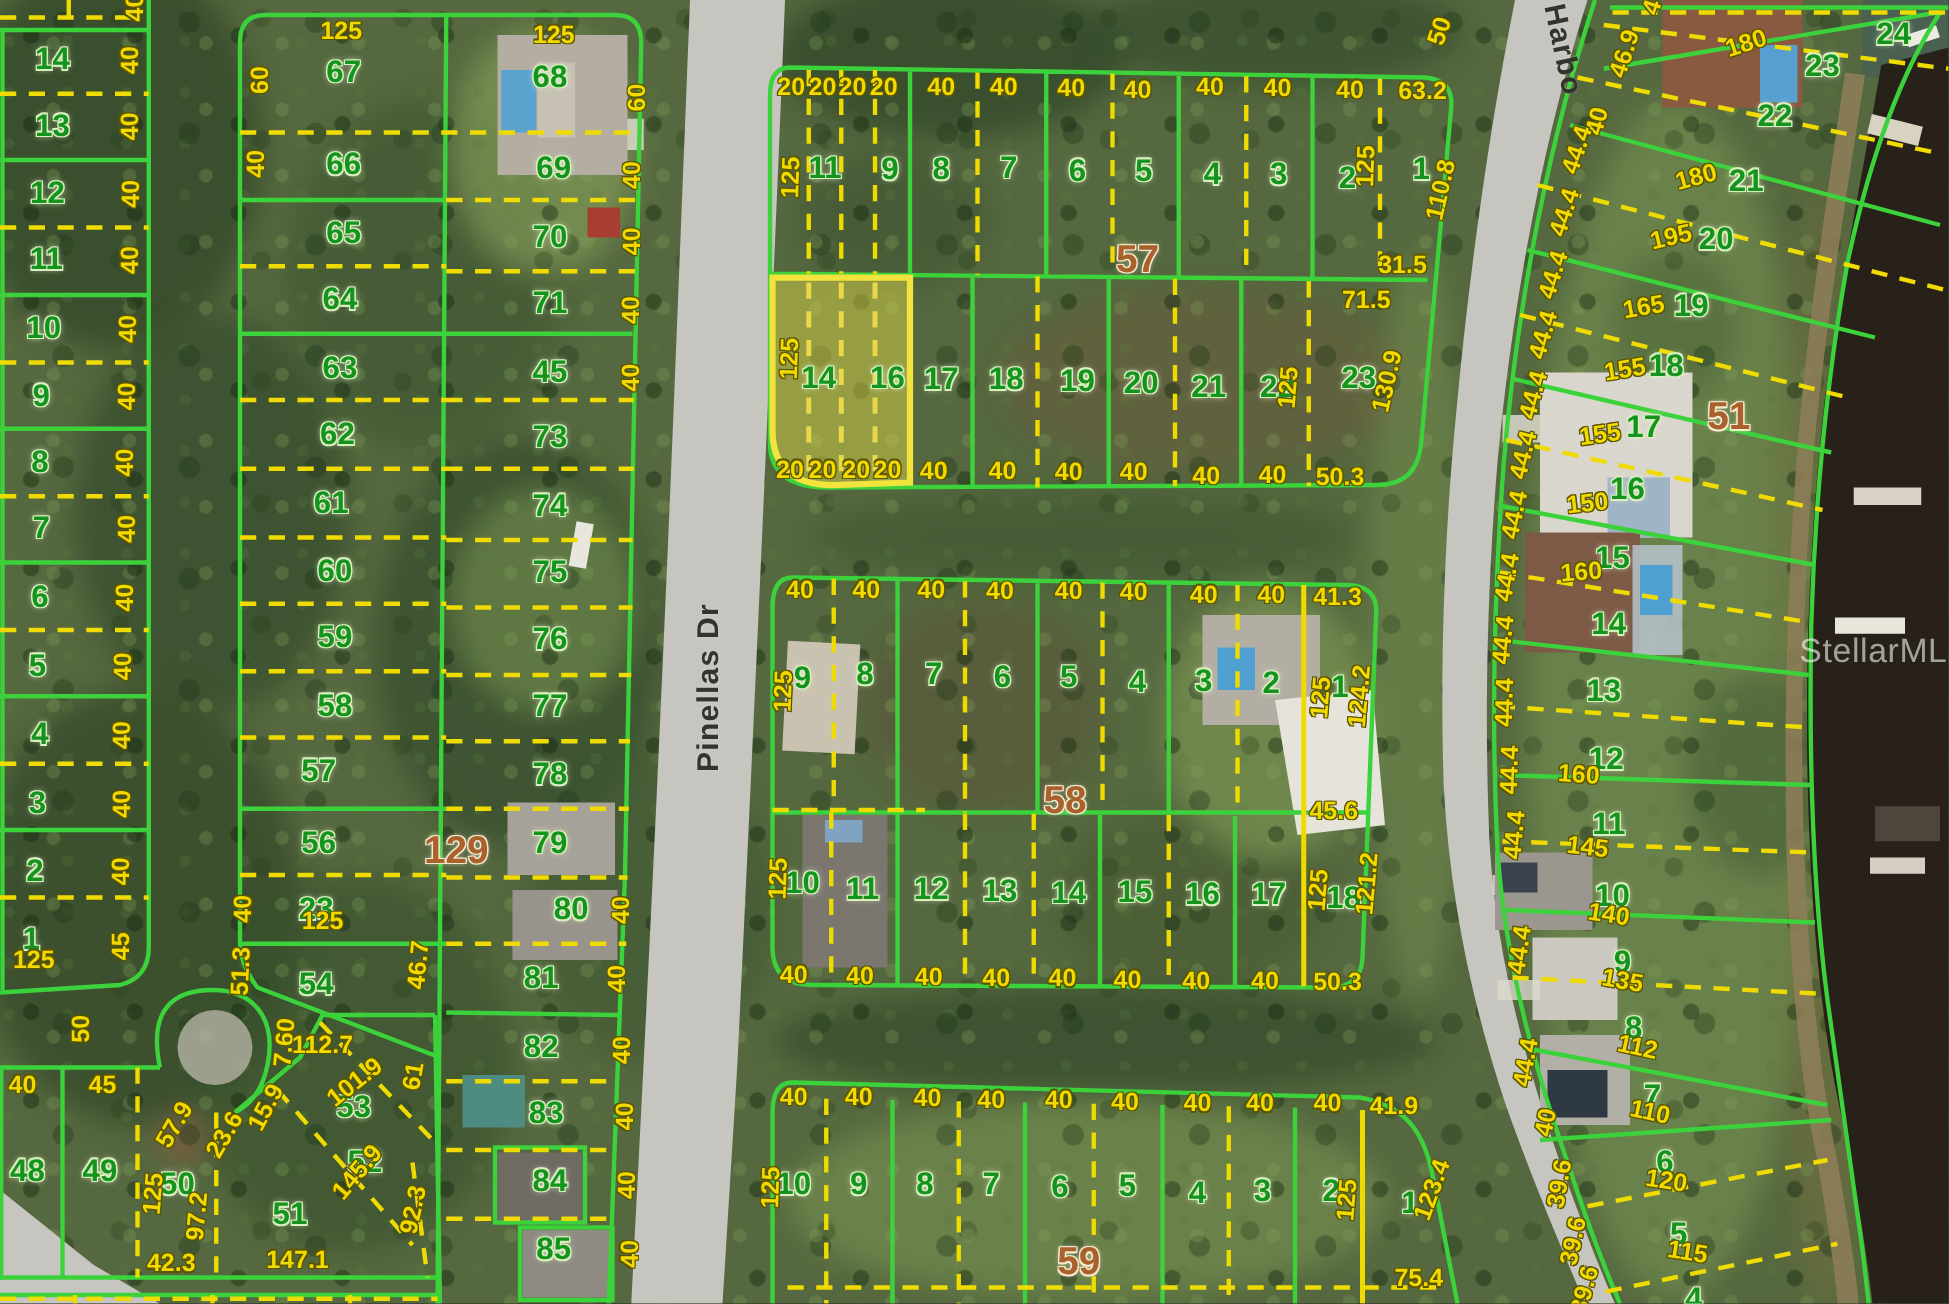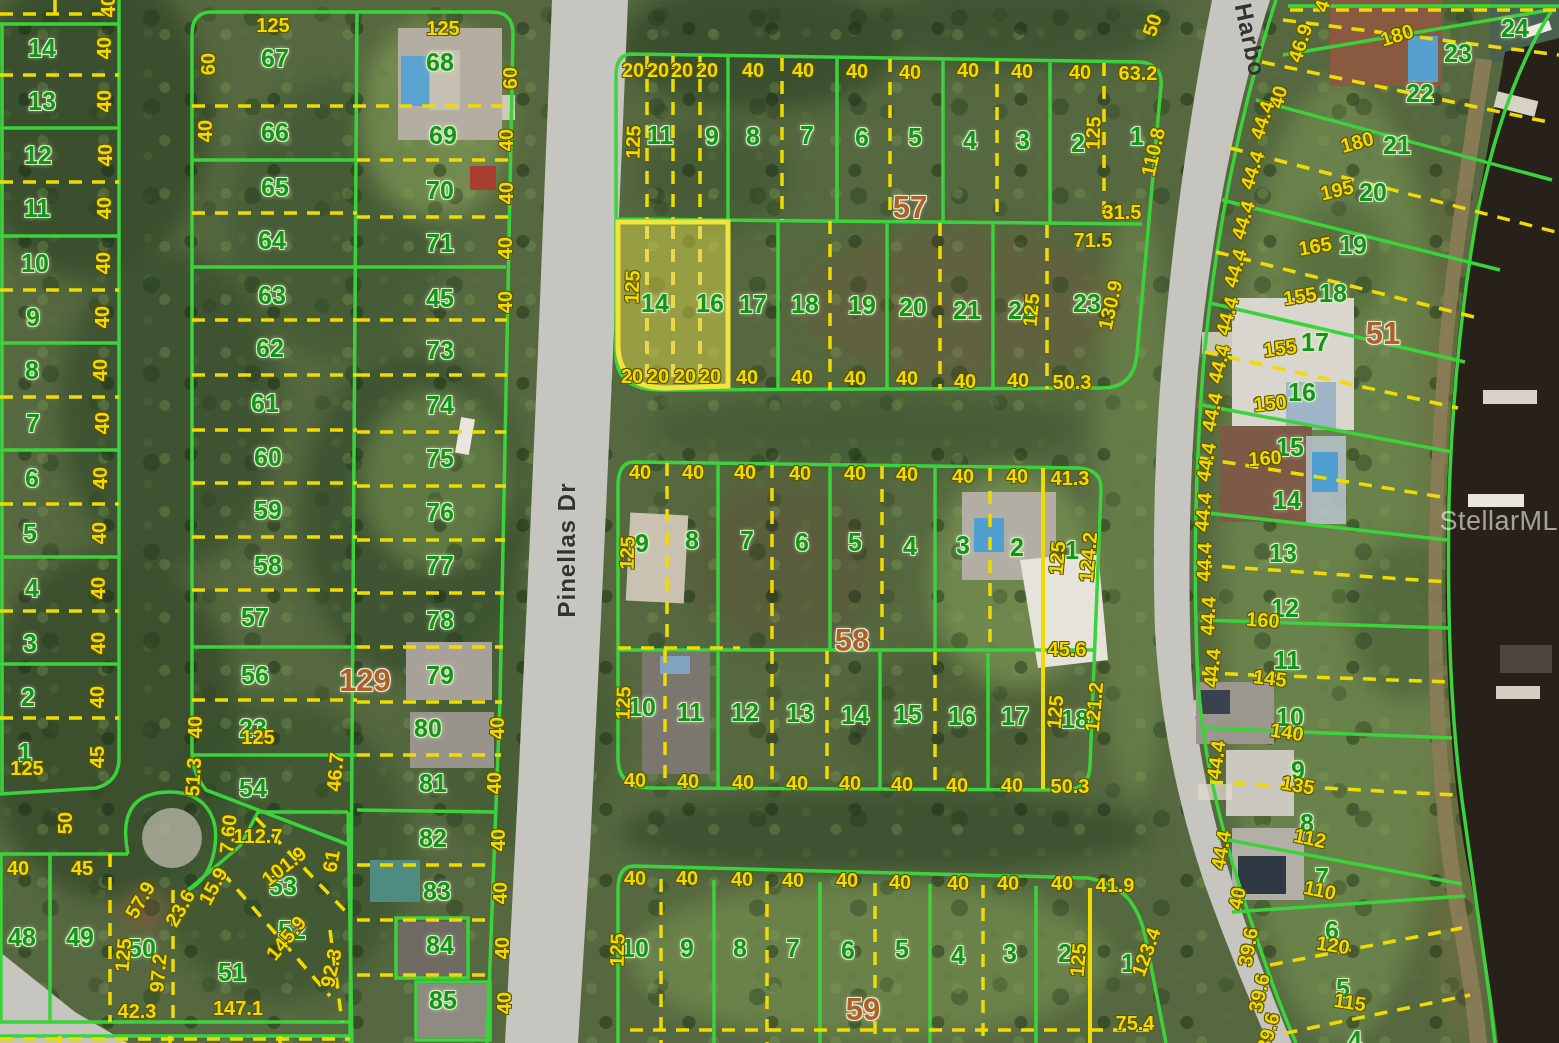--- a/index.html
+++ b/index.html
@@ -248,21 +248,21 @@
       <span class="lbl lot" style="left: 440px; top: 190px;">70</span>
       <span class="lbl lot" style="left: 440px; top: 243px;">71</span>
       <span class="lbl lot" style="left: 440px; top: 298px;">45</span>
       <span class="lbl lot" style="left: 440px; top: 350px;">73</span>
       <span class="lbl lot" style="left: 440px; top: 405px;">74</span>
       <span class="lbl lot" style="left: 440px; top: 458px;">75</span>
       <span class="lbl lot" style="left: 440px; top: 512px;">76</span>
       <span class="lbl lot" style="left: 440px; top: 565px;">77</span>
       <span class="lbl lot" style="left: 440px; top: 620px;">78</span>
       <span class="lbl lot" style="left: 440px; top: 675px;">79</span>
-      <span class="lbl lot" style="left: 428px; top: 728px;">80</span>
+      <span class="lbl lot" style="left: 457px; top: 728px;">80</span>
       <span class="lbl lot" style="left: 433px; top: 783px;">81</span>
       <span class="lbl lot" style="left: 433px; top: 838px;">82</span>
       <span class="lbl lot" style="left: 437px; top: 891px;">83</span>
       <span class="lbl lot" style="left: 440px; top: 945px;">84</span>
       <span class="lbl lot" style="left: 443px; top: 1000px;">85</span>
       <span class="lbl blk" style="left: 365px; top: 680px;">129</span>
       <span class="lbl dim" style="left: 195px; top: 727px; transform: translate(-50%, -50%) rotate(-90deg);">40</span>
       <span class="lbl dim" style="left: 258px; top: 737px;">125</span>
       <span class="lbl dim" style="left: 193px; top: 777px; transform: translate(-50%, -50%) rotate(-87deg);">51.3</span>
       <span class="lbl dim" style="left: 335px; top: 772px; transform: translate(-50%, -50%) rotate(-85deg);">46.7</span>

